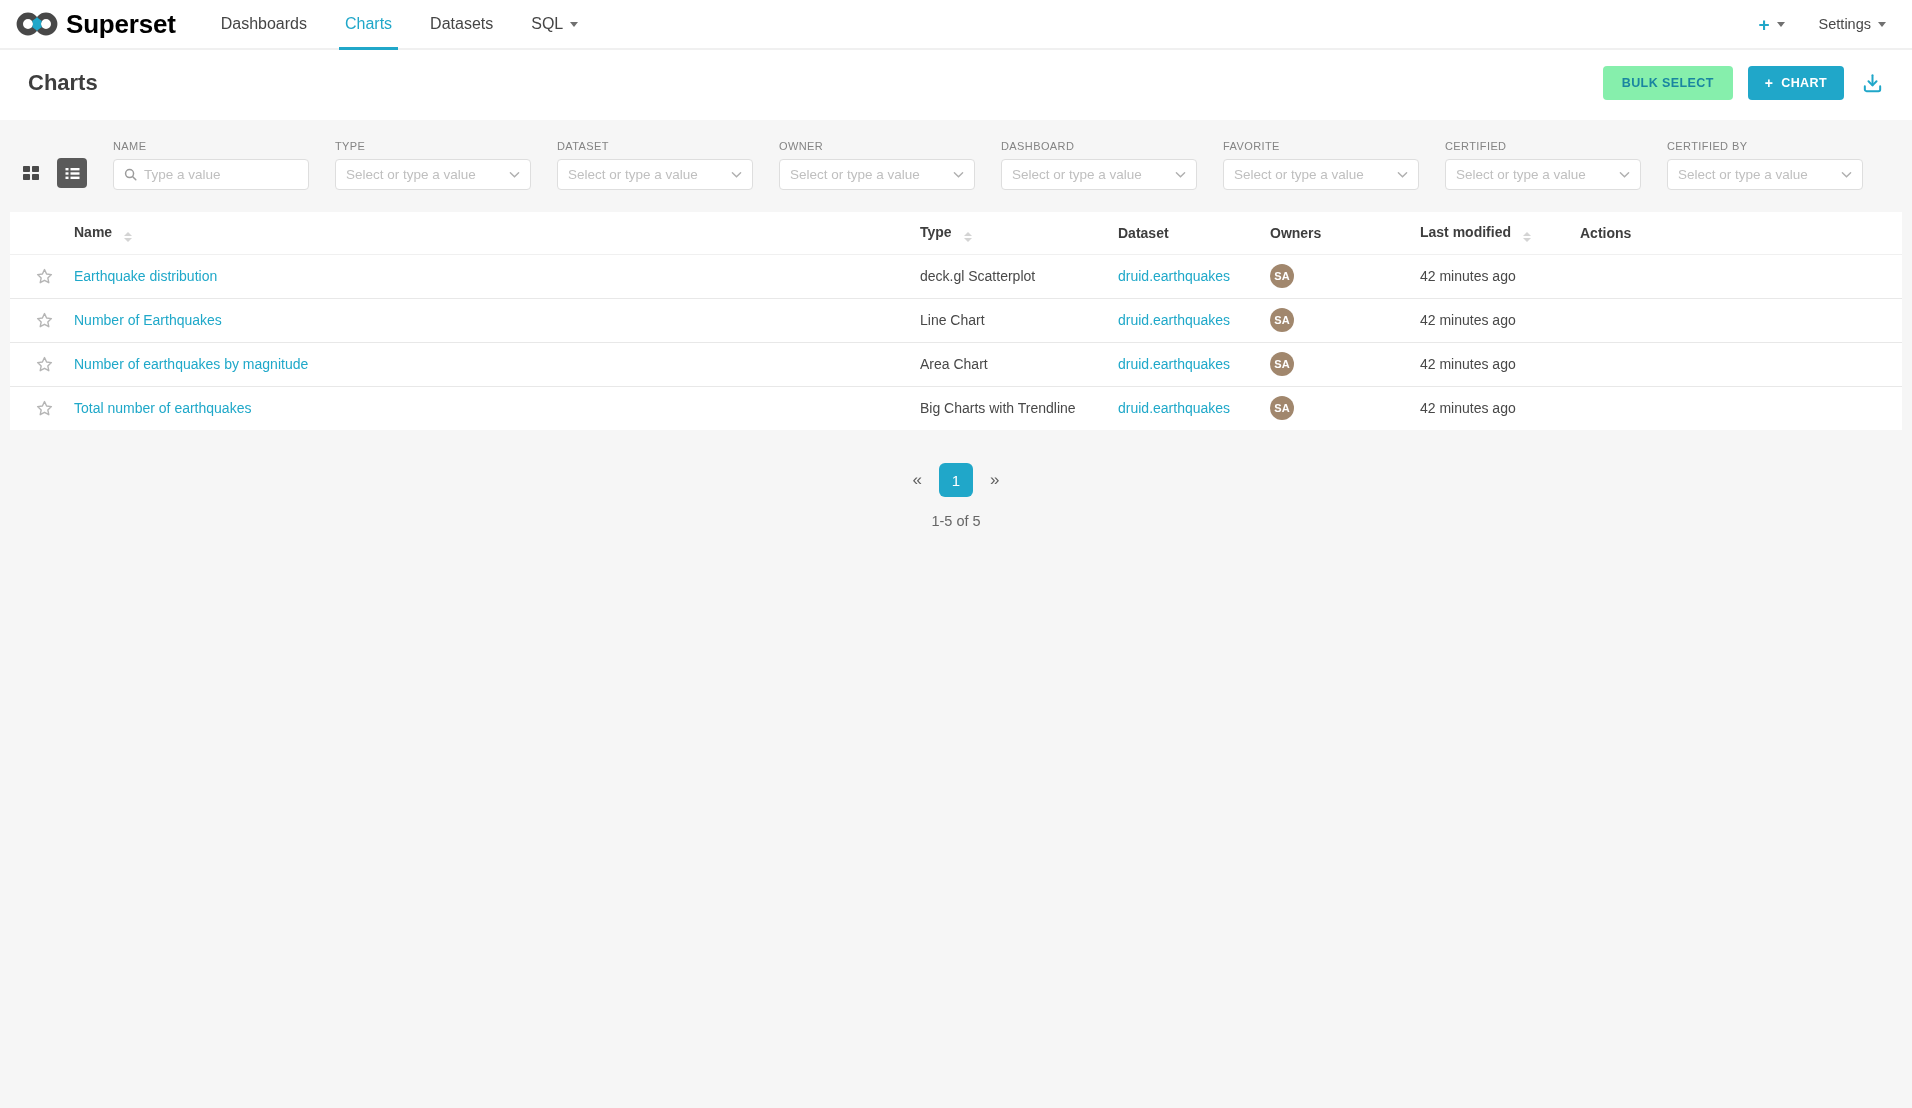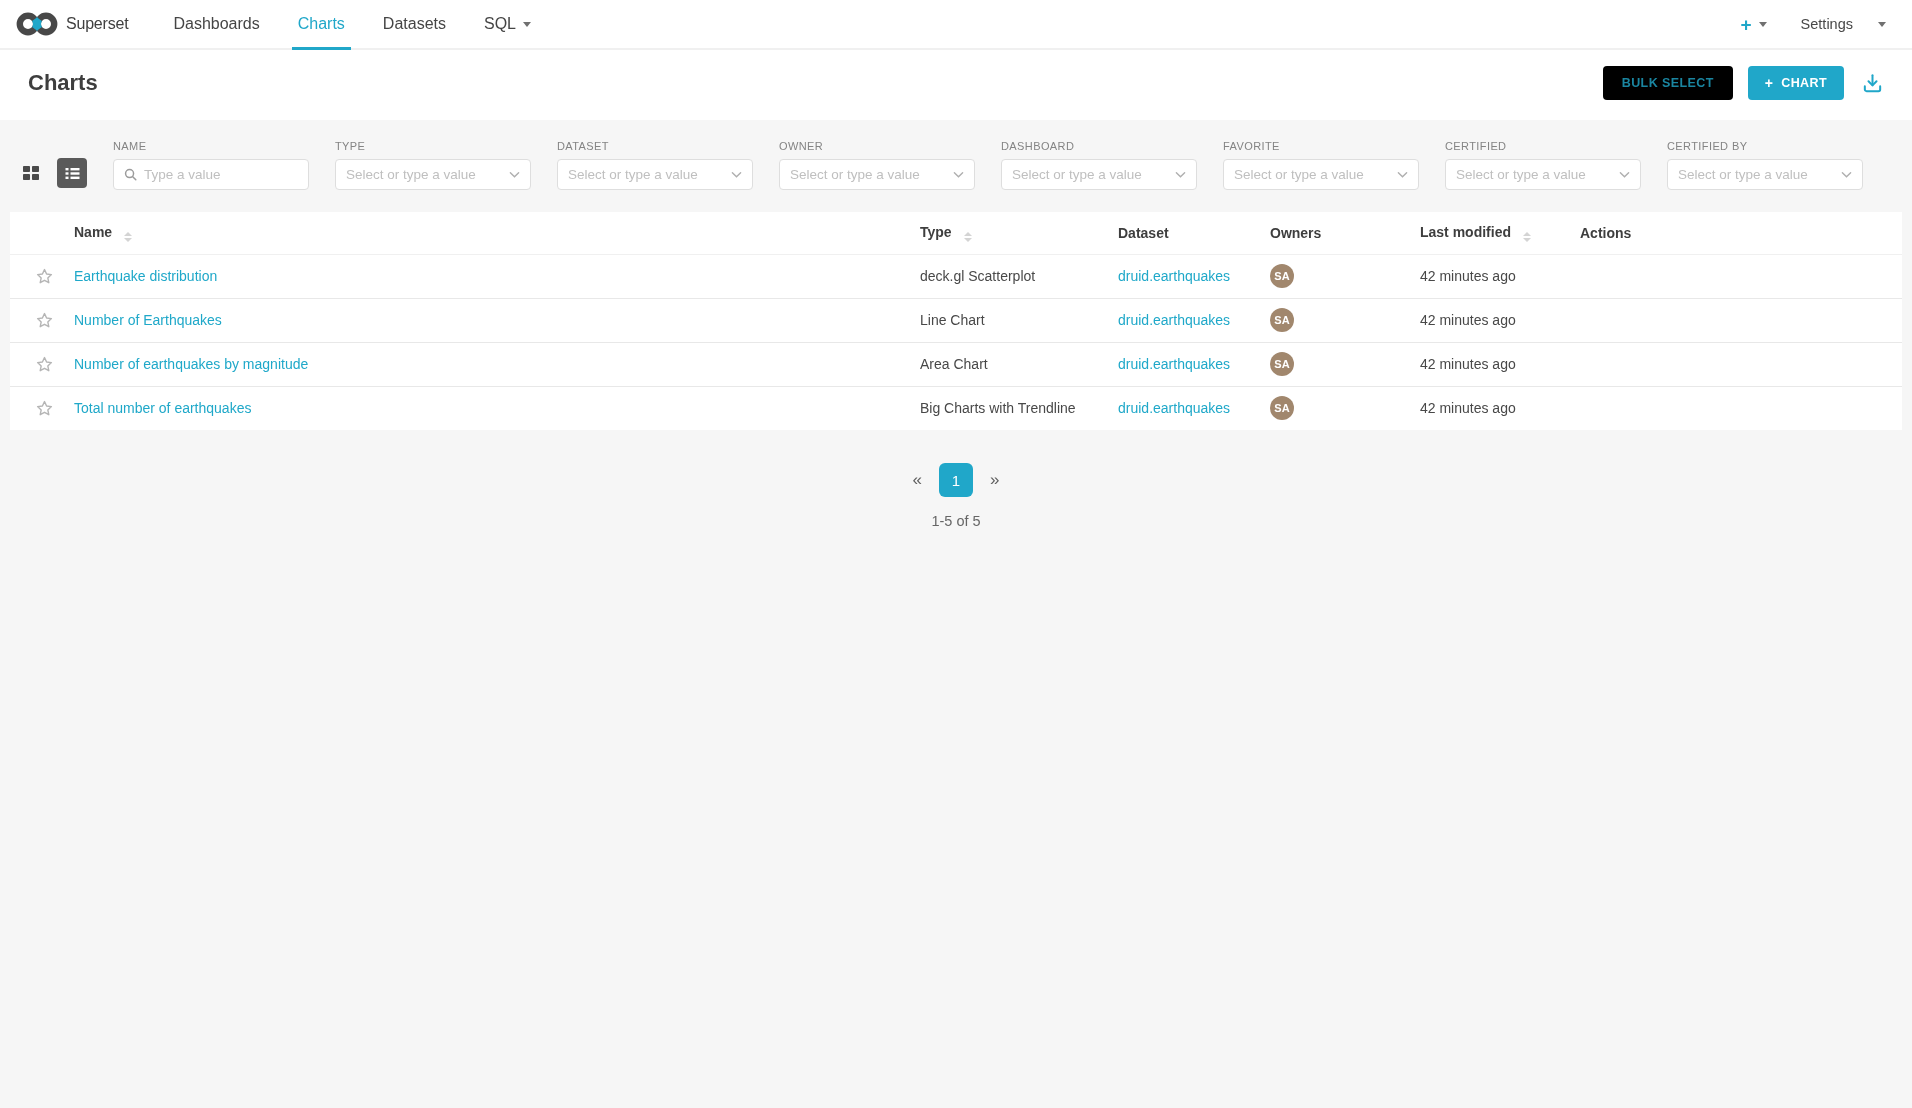--- a/index.html
+++ b/index.html
@@ -9,52 +9,52 @@
     font-family: "Liberation Sans", sans-serif;
     color: #484848;
     overflow: hidden;
   }
   
   .navbar {
     height: 50px; background: #fff; border-bottom: 2px solid #F0F0F0;
     display: flex; align-items: stretch; padding: 0 26px 0 16px;
   }
   .brand { display: flex; align-items: center; gap: 8px; margin-right: 26px; cursor: pointer; }
-  .brand-name { font-size: 16px; font-weight: normal; color: #404040; letter-spacing: -.2px; }
+  .brand-name { font-size: 26px; font-weight: bold; color: #000000; letter-spacing: -.2px; }
   .nav-items { display: flex; align-items: stretch; }
   .nav-item {
     display: flex; align-items: center; padding: 0 19px; font-size: 16px;
     color: #454545; cursor: pointer; position: relative;
   }
   .nav-item.active { color: #20A7C9; }
   .nav-item.active::after {
     content: ""; position: absolute; left: 13px; right: 13px; bottom: -2px;
     height: 3px; background: #20A7C9;
   }
   .caret {
     display: inline-block; width: 0; height: 0; margin-left: 7px;
     border-left: 4px solid transparent; border-right: 4px solid transparent;
     border-top: 5px solid #707070; vertical-align: middle;
   }
   .nav-right { margin-left: auto; display: flex; align-items: center; gap: 34px; }
   .plus-menu { display: flex; align-items: center; cursor: pointer; }
   .plus-glyph { color: #20A7C9; font-size: 19px; font-weight: bold; line-height: 1; }
-  .settings-menu { display: flex; align-items: center; font-size: 14.5px; cursor: pointer; gap: 18px; }
+  .settings-menu { display: flex; align-items: center; font-size: 14.5px; cursor: pointer; }
 
   
   .page-header {
     background: #fff; display: flex; align-items: center;
     padding: 16px 26px 20px 28px;
   }
   .page-title { font-size: 22px; font-weight: bold; color: #3E3E3E; }
   .header-actions { margin-left: auto; display: flex; align-items: center; gap: 15px; }
   .btn { height: 34px; border: none; border-radius: 4px; font-family: inherit;
          font-size: 12.5px; font-weight: bold; letter-spacing: .4px; cursor: pointer;
          display: inline-flex; align-items: center; }
-  .btn-bulk { background: #000000; color: #1A85A0; padding: 0 19px; }
+  .btn-bulk { background: #86efac; color: #1A85A0; padding: 0 19px; }
   .btn-chart { background: #20A7C9; color: #fff; padding: 0 17px; gap: 8px; }
   .btn-chart .plus { font-size: 14px; font-weight: bold; }
   .export-btn { background: none; border: none; cursor: pointer; display: flex; align-items: center; padding: 2px; }
 
   
   .filters {
     display: flex; align-items: flex-end; gap: 26px; padding: 20px 26px 0 16px;
   }
   .toggles { display: flex; align-items: center; gap: 11px; padding-bottom: 2px; }
   .toggle { width: 30px; height: 30px; display: flex; align-items: center; justify-content: center;

